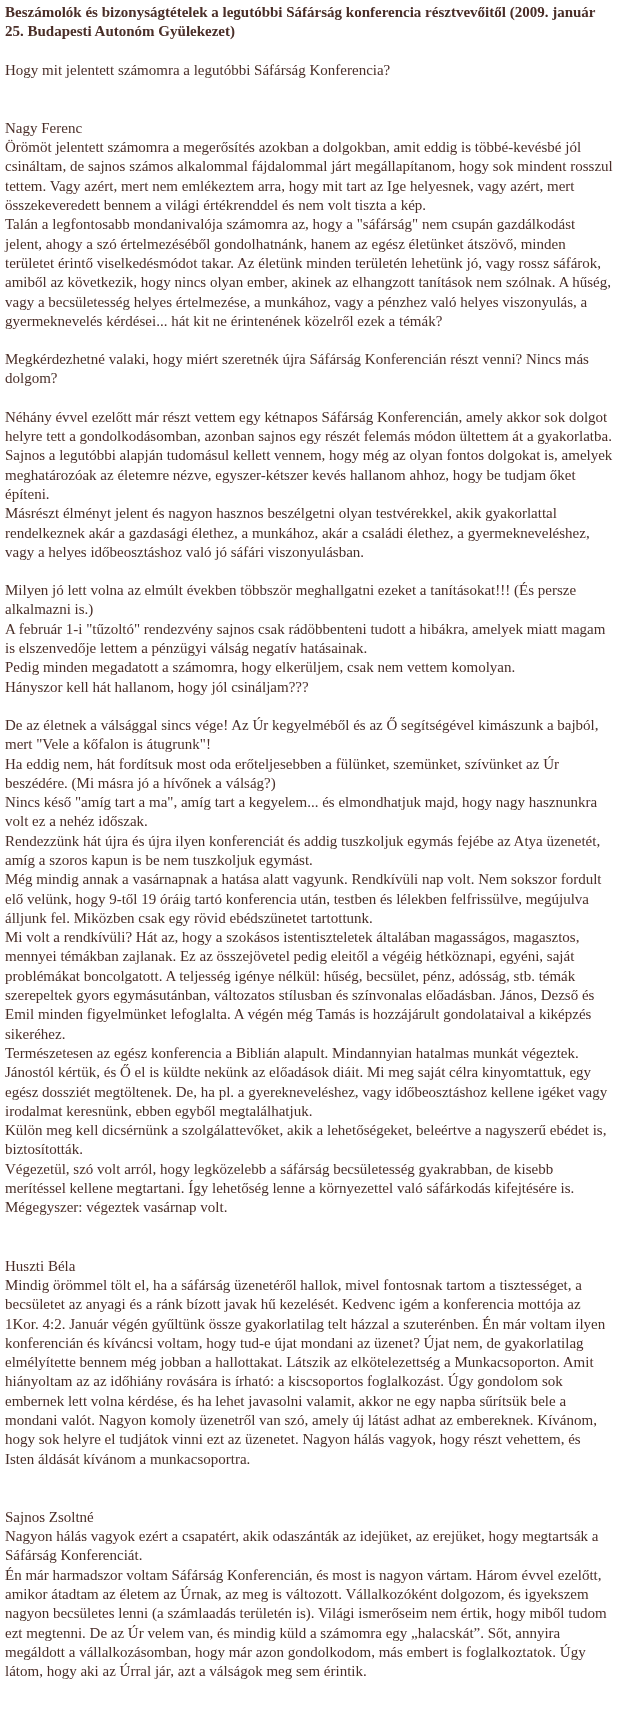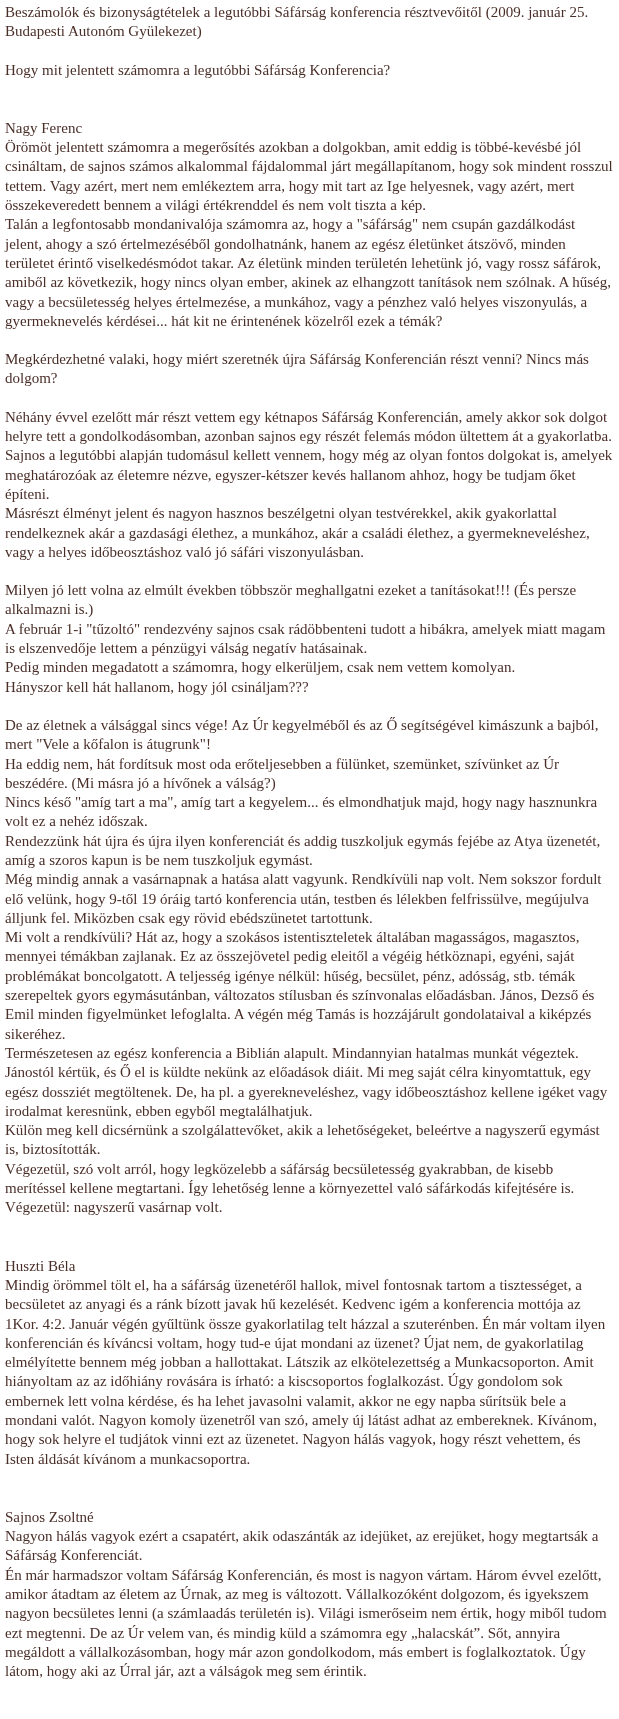--- a/index.html
+++ b/index.html
@@ -20,21 +20,21 @@
     font-size: 15px;
     line-height: 19.3px;
     color: #4a2e28;
     -webkit-font-smoothing: antialiased;
   }
   .doc p {
     margin: 0;
     padding: 0;
   }
   .title {
-    font-weight: normal;
+    font-weight: bold;
   }
   .gap1 { margin-top: 19px !important; }
   .gap2 { margin-top: 39px !important; }
 </style>
 </head>
 <body>
 
 <div class="doc">
 
   <p class="title">Beszámolók és bizonyságtételek a legutóbbi Sáfárság konferencia résztvevőitől (2009. január 25. Budapesti Autonóm Gyülekezet)</p>
@@ -56,23 +56,23 @@
     <p>Ha eddig nem, hát fordítsuk most oda erőteljesebben a fülünket, szemünket, szívünket az Úr beszédére. (Mi másra jó a hívőnek a válság?)</p>
     <p>Nincs késő "amíg tart a ma", amíg tart a kegyelem... és elmondhatjuk majd, hogy nagy hasznunkra volt ez a nehéz időszak.</p>
     <p>Rendezzünk hát újra és újra ilyen konferenciát és addig tuszkoljuk egymás fejébe az Atya üzenetét, amíg a szoros kapun is be nem tuszkoljuk egymást.</p>
   </section>
 
   <section>
     <p>Még mindig annak a vasárnapnak a hatása alatt vagyunk. Rendkívüli nap volt. Nem sokszor fordult elő velünk, hogy 9-től 19 óráig tartó konferencia után, testben és lélekben felfrissülve, megújulva álljunk fel. Miközben csak egy rövid ebédszünetet tartottunk.</p>
     <p>Mi volt a rendkívüli? Hát az, hogy a szokásos istentiszteletek általában magasságos, magasztos, mennyei témákban zajlanak. Ez az összejövetel pedig eleitől a végéig hétköznapi, egyéni, saját problémákat boncolgatott. A teljesség igénye nélkül: hűség, becsület, pénz, adósság, stb. témák szerepeltek gyors egymásutánban, változatos stílusban és színvonalas előadásban. János, Dezső és Emil minden figyelmünket lefoglalta. A végén még Tamás is hozzájárult gondolataival a kiképzés sikeréhez.</p>
     <p>Természetesen az egész konferencia a Biblián alapult. Mindannyian hatalmas munkát végeztek.</p>
     <p>Jánostól kértük, és Ő el is küldte nekünk az előadások diáit. Mi meg saját célra kinyomtattuk, egy egész dossziét megtöltenek. De, ha pl. a gyerekneveléshez, vagy időbeosztáshoz kellene igéket vagy irodalmat keresnünk, ebben egyből megtalálhatjuk.</p>
-    <p>Külön meg kell dicsérnünk a szolgálattevőket, akik a lehetőségeket, beleértve a nagyszerű egymást is, biztosították.</p>
+    <p>Külön meg kell dicsérnünk a szolgálattevőket, akik a lehetőségeket, beleértve a nagyszerű ebédet is, biztosították.</p>
     <p>Végezetül, szó volt arról, hogy legközelebb a sáfárság becsületesség gyakrabban, de kisebb merítéssel kellene megtartani. Így lehetőség lenne a környezettel való sáfárkodás kifejtésére is.</p>
-    <p>Végezetül: nagyszerű vasárnap volt.</p>
+    <p>Mégegyszer: végeztek vasárnap volt.</p>
   </section>
 
   <section>
     <p class="author gap2">Huszti Béla</p>
     <p>Mindig örömmel tölt el, ha a sáfárság üzenetéről hallok, mivel fontosnak tartom a tisztességet, a becsületet az anyagi és a ránk bízott javak hű kezelését. Kedvenc igém a konferencia mottója az 1Kor. 4:2. Január végén gyűltünk össze gyakorlatilag telt házzal a szuterénben. Én már voltam ilyen konferencián és kíváncsi voltam, hogy tud-e újat mondani az üzenet?  Újat nem, de gyakorlatilag elmélyítette bennem még jobban a hallottakat. Látszik az elkötelezettség a Munkacsoporton. Amit hiányoltam az az időhiány rovására is írható: a kiscsoportos foglalkozást. Úgy gondolom sok embernek lett volna kérdése, és ha lehet javasolni valamit, akkor ne egy napba sűrítsük bele a mondani valót. Nagyon komoly üzenetről van szó, amely új látást adhat az embereknek. Kívánom, hogy sok helyre el tudjátok vinni ezt az üzenetet. Nagyon hálás vagyok, hogy részt vehettem, és Isten áldását kívánom a munkacsoportra.</p>
   </section>
 
   <section>
     <p class="author gap2">Sajnos Zsoltné</p>
     <p>Nagyon hálás vagyok ezért a csapatért, akik odaszánták az idejüket, az erejüket, hogy megtartsák a Sáfárság Konferenciát.</p>

